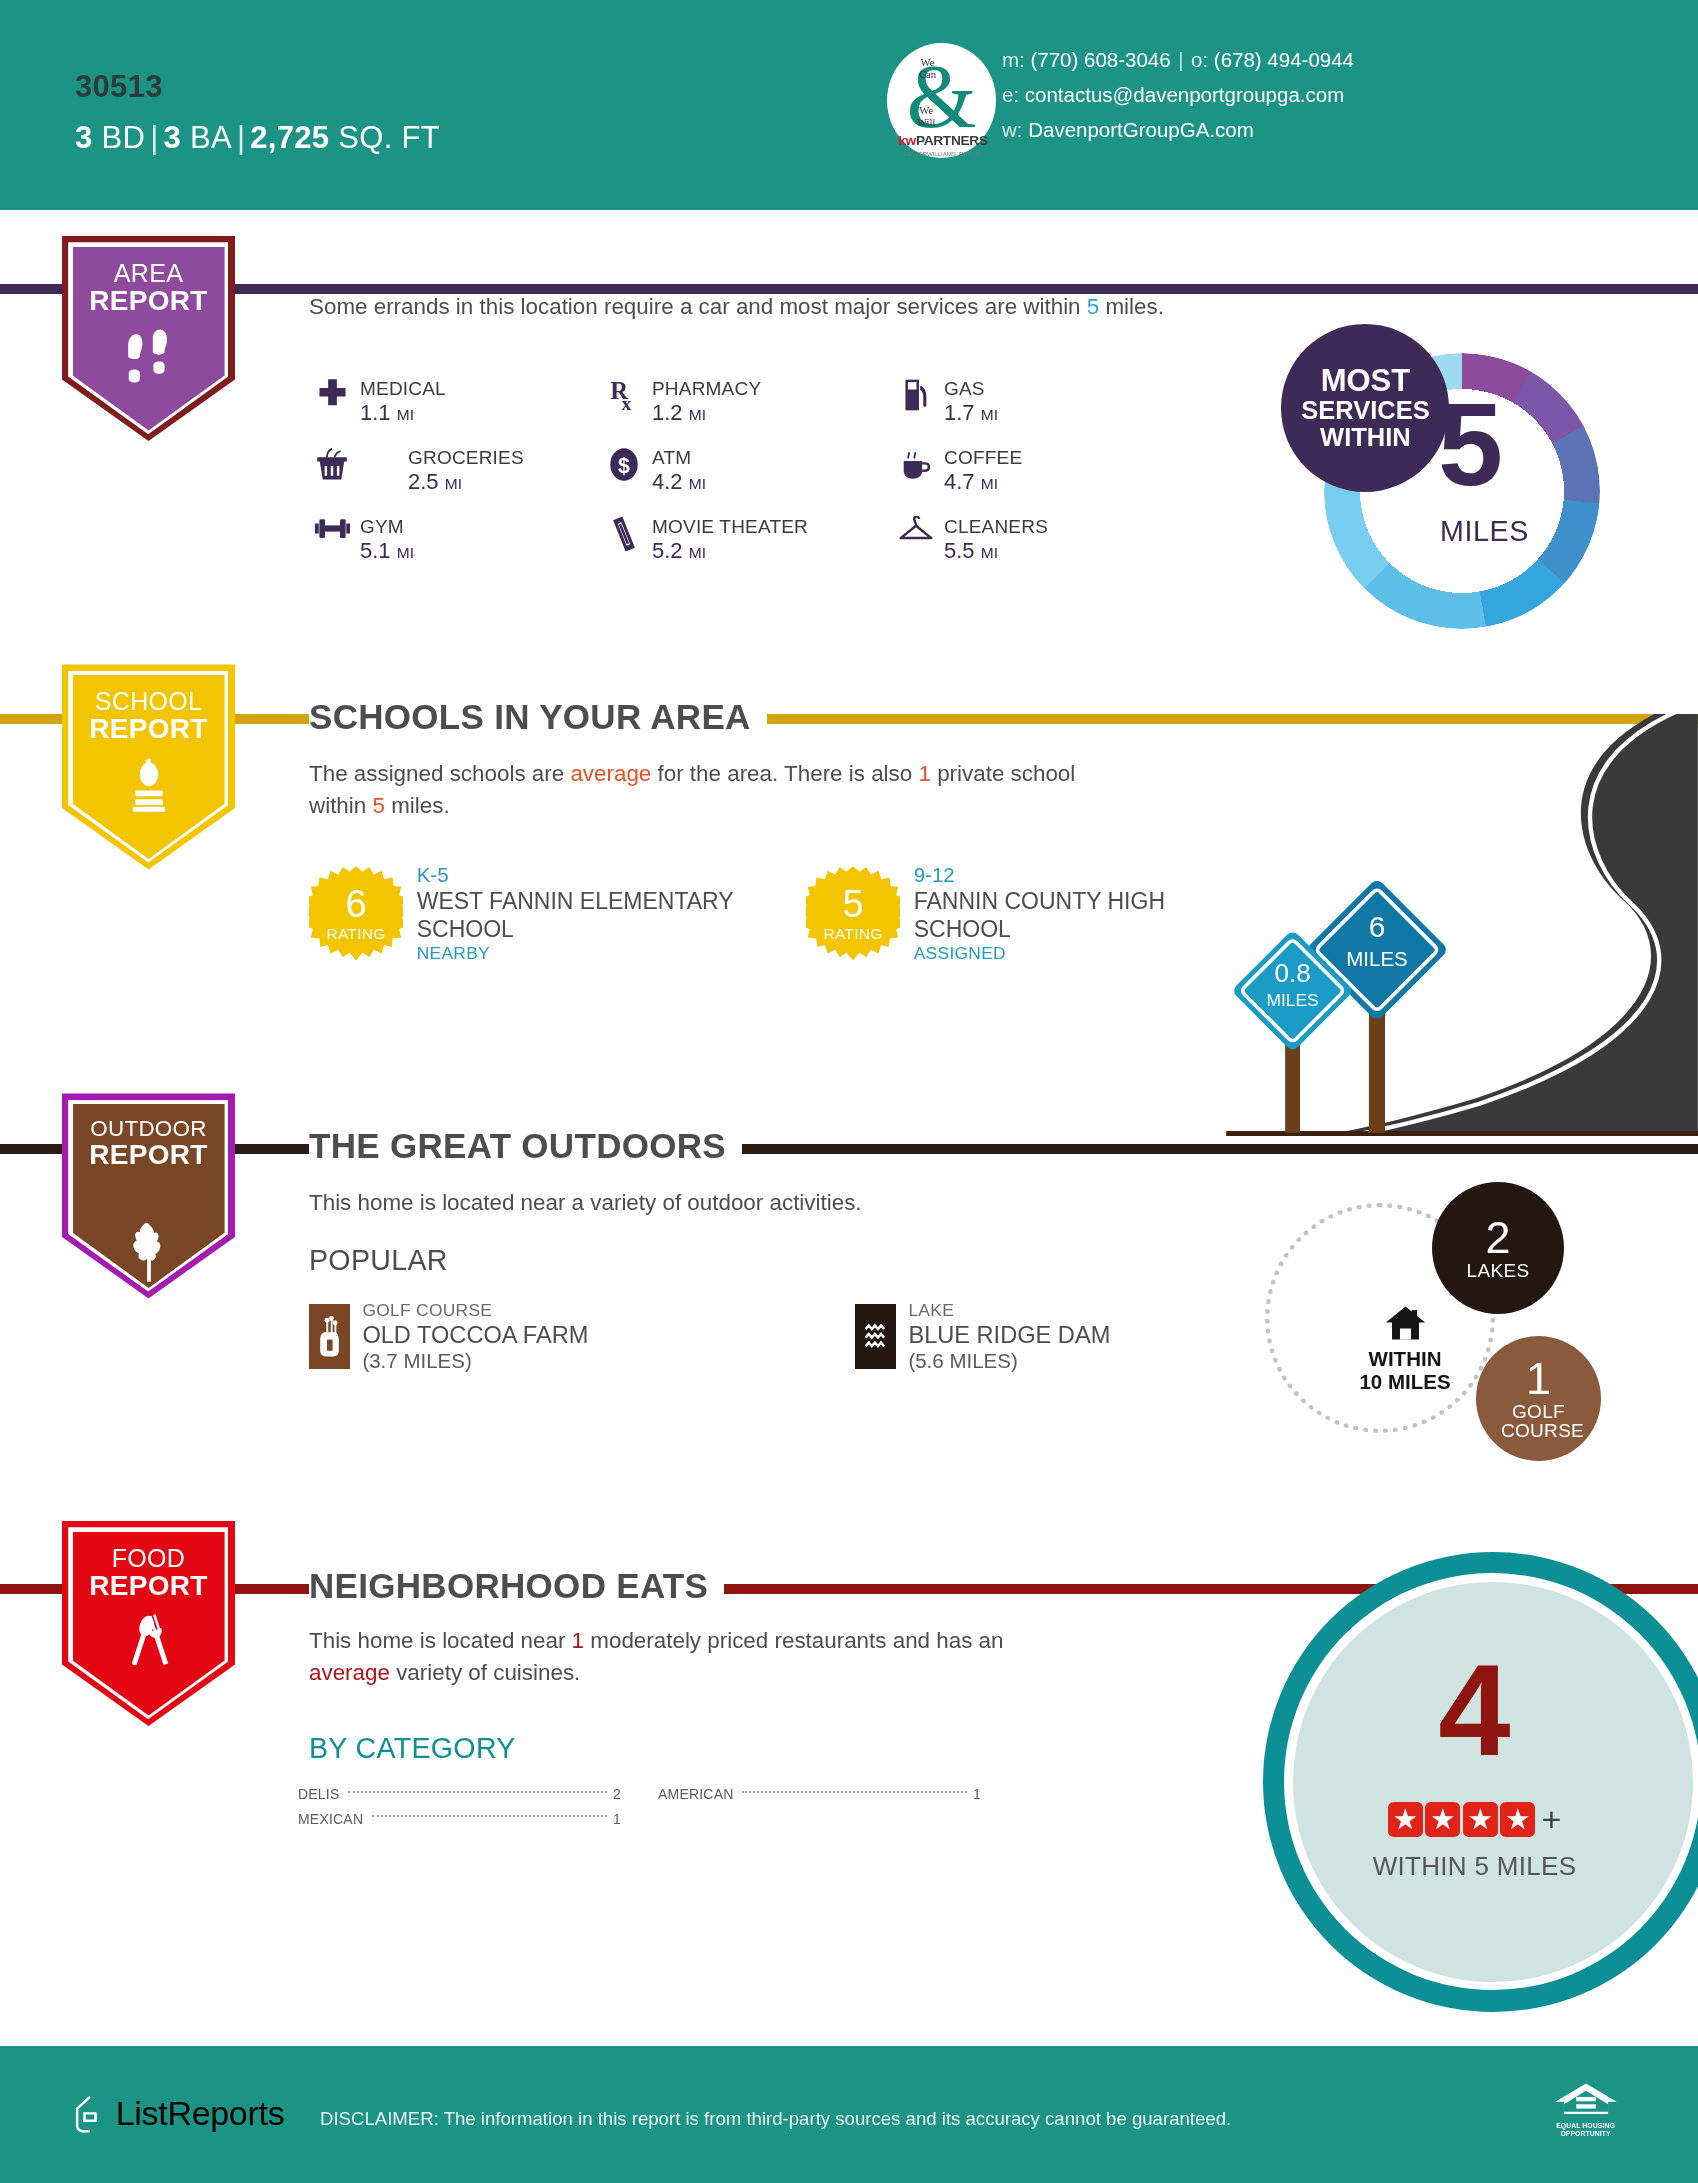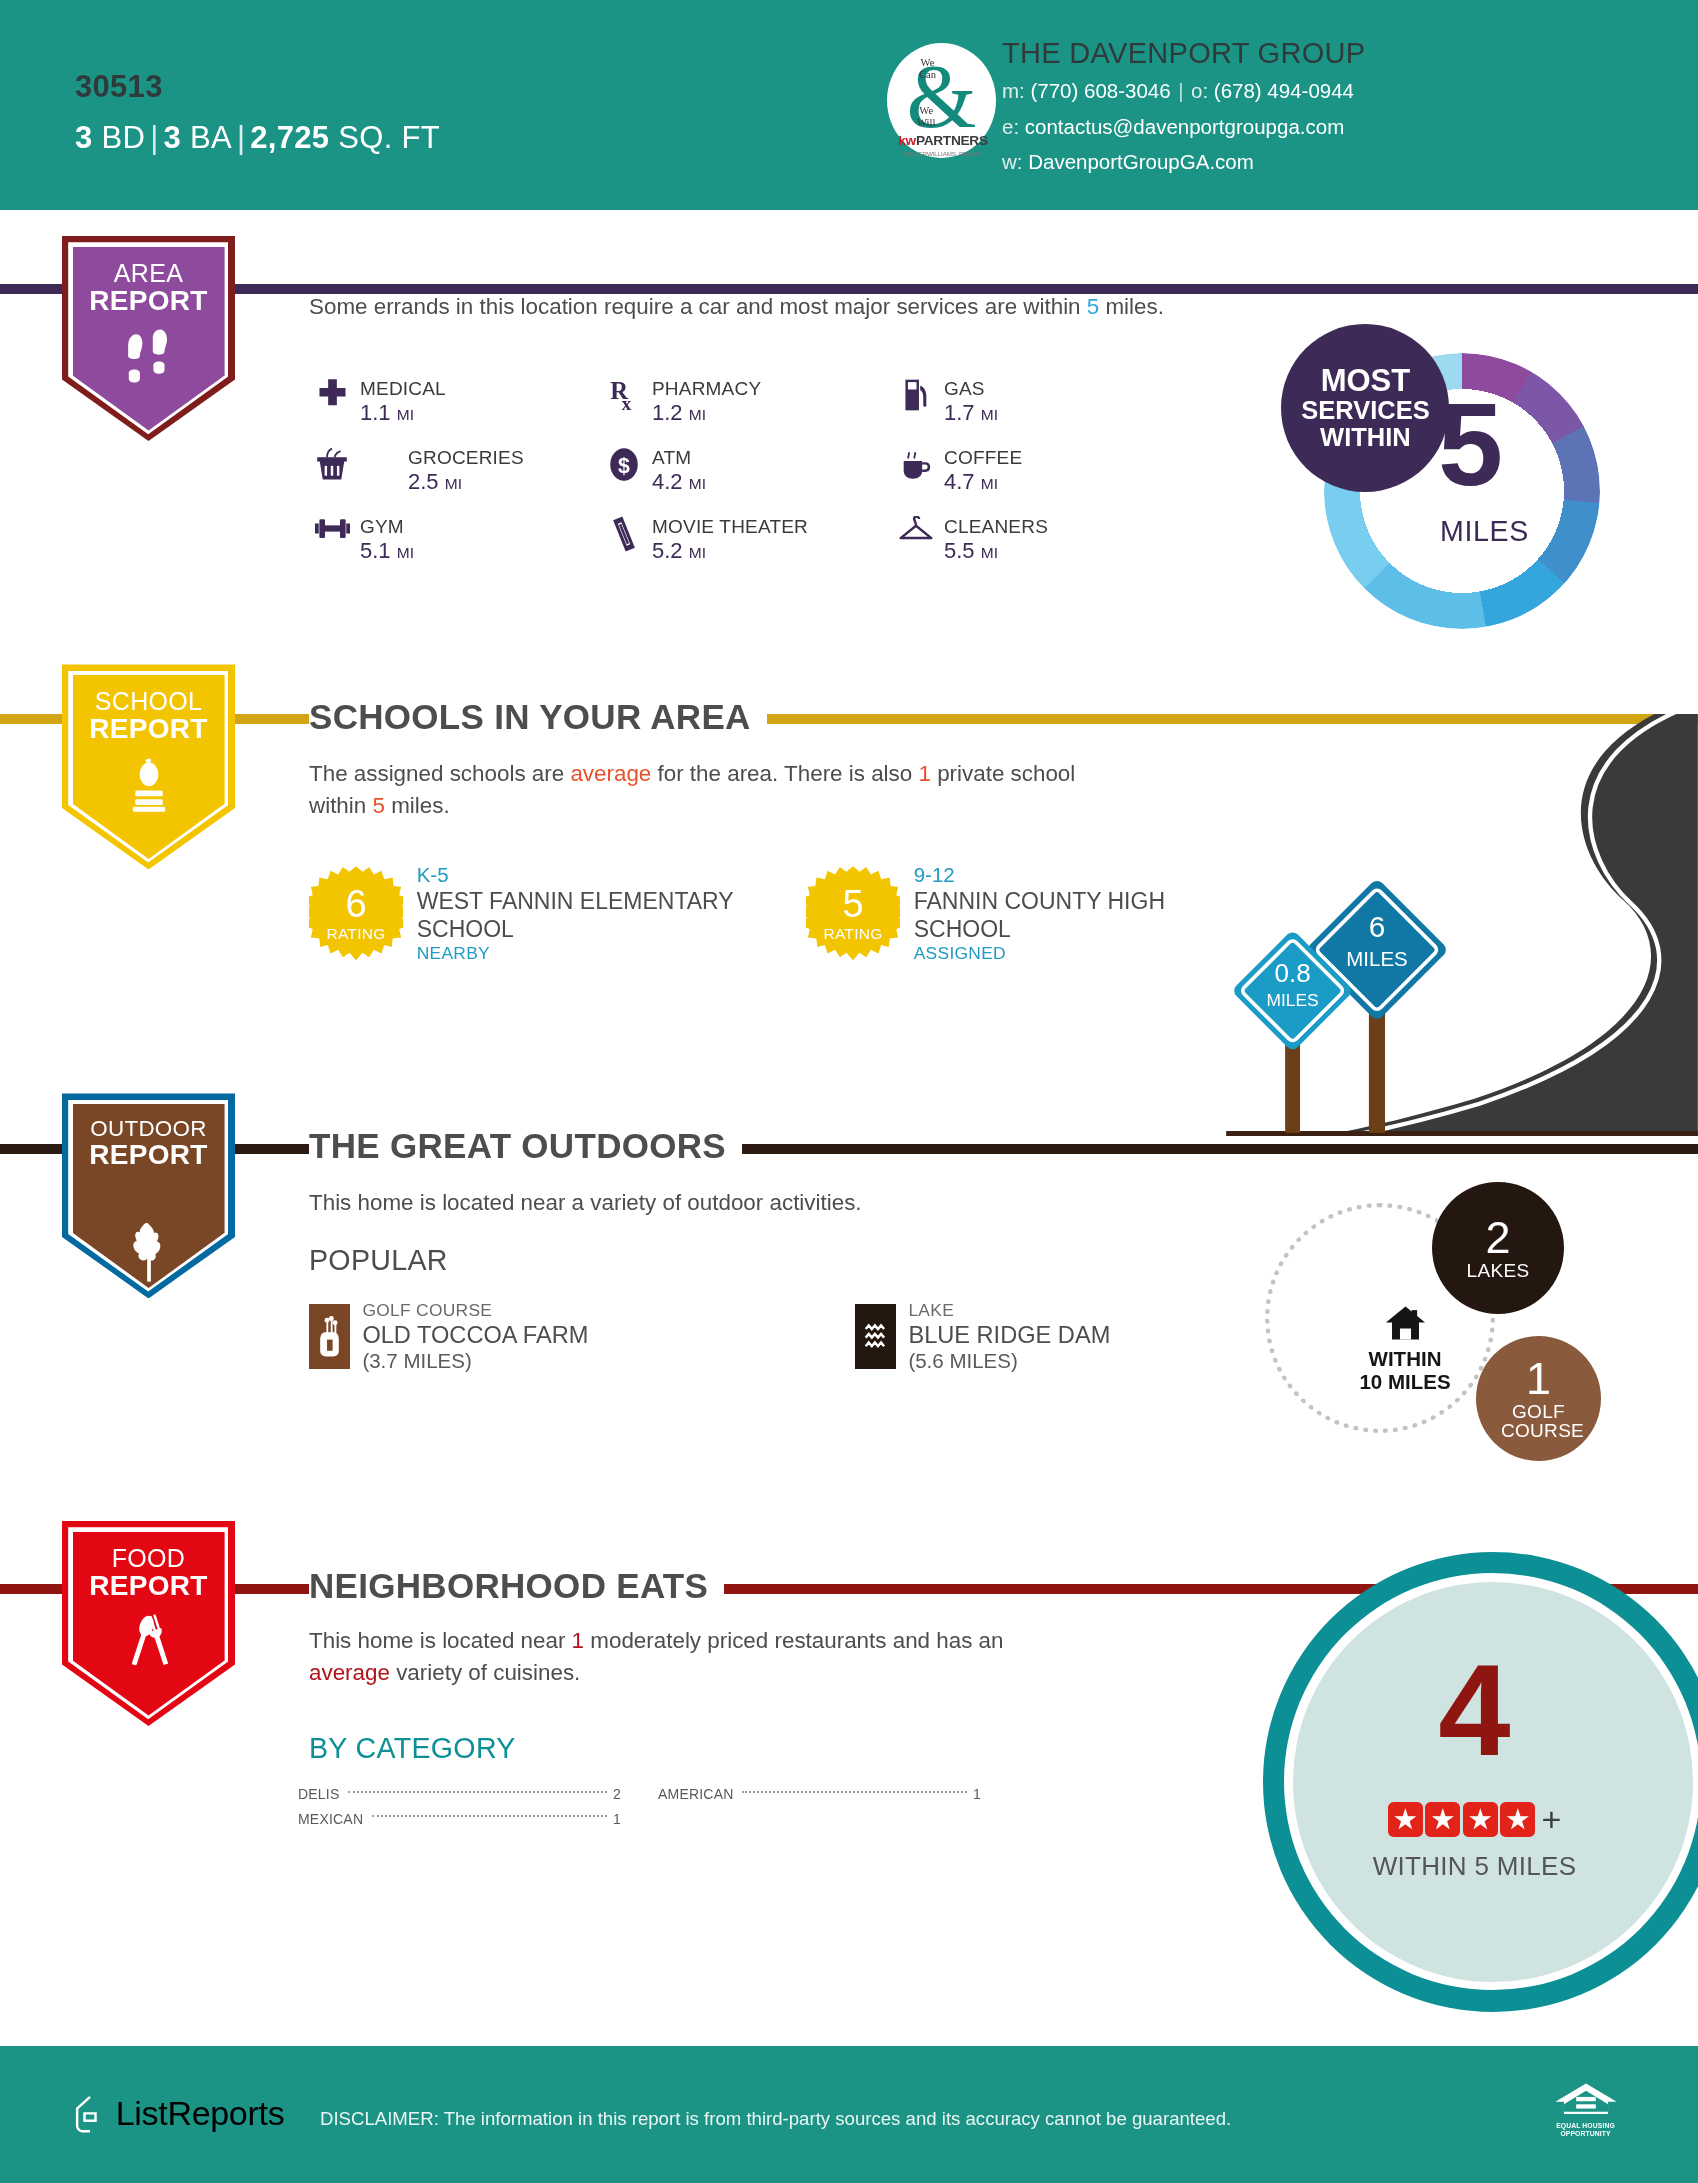--- a/index.html
+++ b/index.html
@@ -133,21 +133,21 @@
   .sch-txt { padding-left: 13.7px; line-height:1.22; }
   .sch-grade { font-size: 20.5px; color:#1f9bc4; }
   .sch-name { font-size: 23px; color:#4d4d4d; }
   .sch-tag { font-size: 17.4px; color:#1f9bc4; letter-spacing:0.3px; }
 
   .road-wrap { position:absolute; right:0; top: 31px; width: 472px; height: 422px; overflow:hidden; }
 
   
   #sec-outdoor { top: 1112px; height: 385px; }
   #rule-outdoor { background: #2b1b12; top: 32px; }
-  #badge-outdoor .badge { background: #0369a1; gap: 40px; }
+  #badge-outdoor .badge { background: #a21caf; gap: 40px; }
   .pop-label { position:absolute; left: 309px; top: 132px; font-size: 28.6px; color:#4d4d4d; letter-spacing:0.3px; }
   .pop-row { position:absolute; left: 309px; top: 188px; display:flex; }
   .pop-item { display:flex; align-items:center; margin-right: 99px; }
   .pop-ic { width: 41px; height: 65px; flex:0 0 41px; display:flex; align-items:center; justify-content:center; }
   .pop-tx { padding-left: 12.4px; line-height:1.2; }
   .pop-cat { font-size: 17.4px; color:#6a6a6a; letter-spacing:0.3px; }
   .pop-nm { font-size: 23.6px; color:#4d4d4d; }
   .pop-mi { font-size: 20.5px; color:#5a5a5a; }
 
   .odiag { position:absolute; right: 67px; top: 70px; width: 385px; height: 304px; }
@@ -216,21 +216,20 @@
     </div>
     <div class="kw-we1">We<br>Can</div>
     <div class="kw-we2">We<br>Will</div>
     <div class="kw-partners">
       <span class="kw">kw</span><span class="pt">PARTNERS</span>
     </div>
     <div class="kw-sub">KELLERWILLIAMS. REALTY</div>
   </div>
 
   <div class="agent-block">
-    <div class="agent-name">THE DAVENPORT GROUP</div>
     <div class="agent-row">
       <span class="k">m:</span>
       <span>(770) 608-3046</span><span class="divider">|</span><span class="k">o:</span>
       <span>(678) 494-0944</span>
     </div>
     <div class="agent-row">
       <span class="k">e:</span>
       <span>contactus@davenportgroupga.com</span>
     </div>
     <div class="agent-row">

